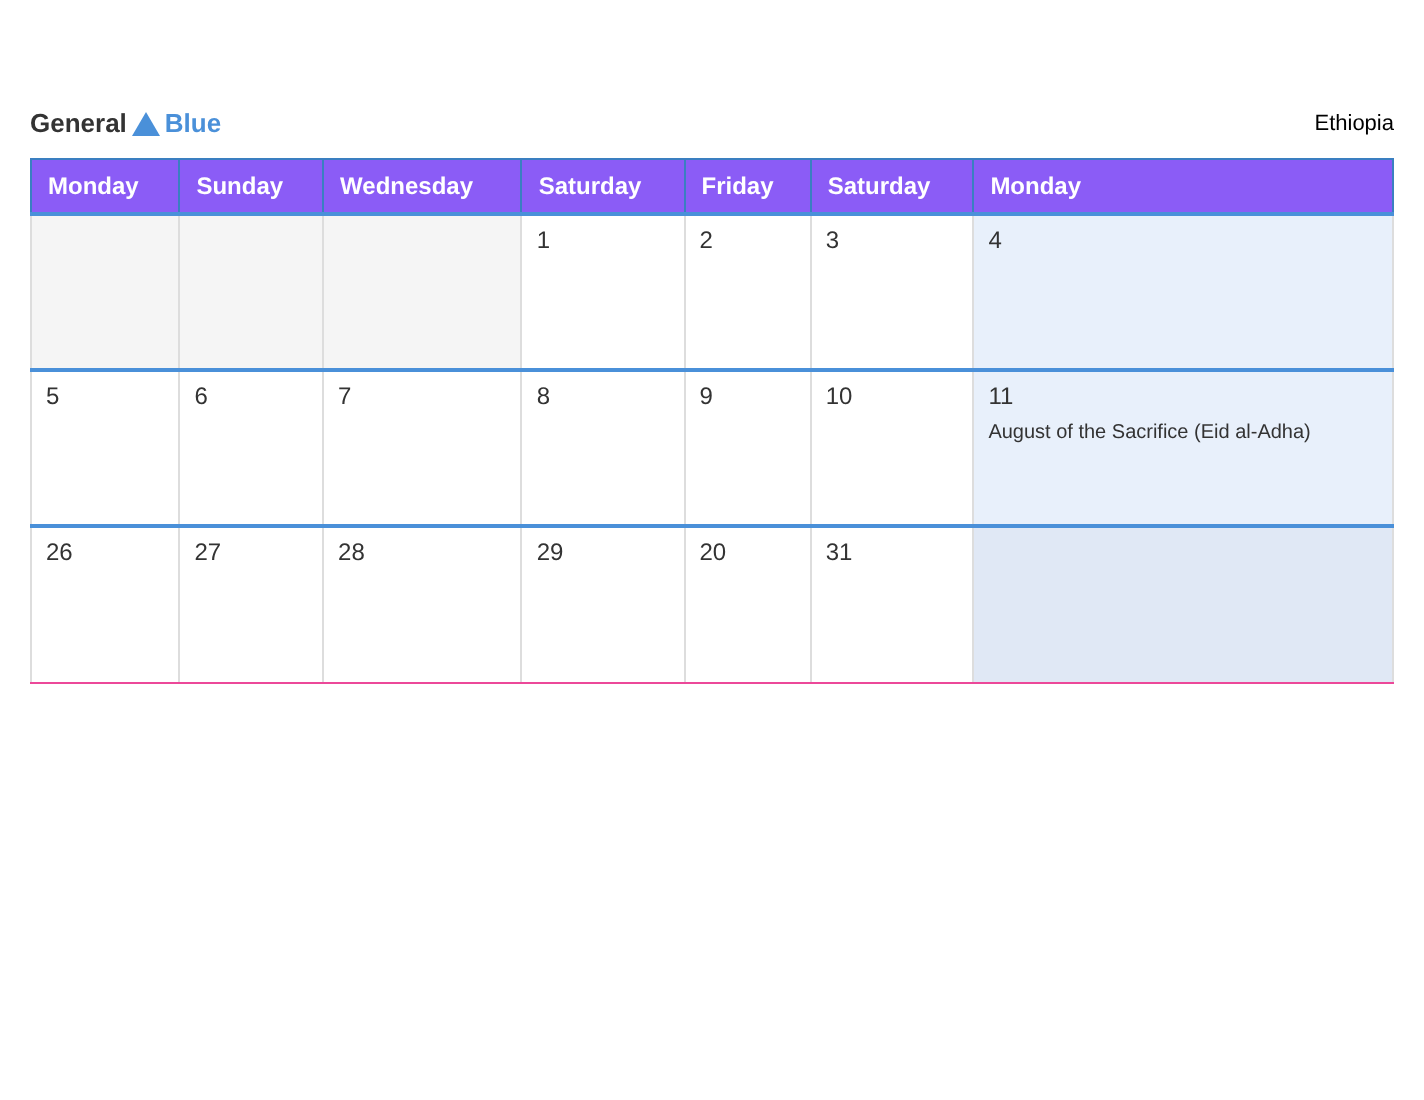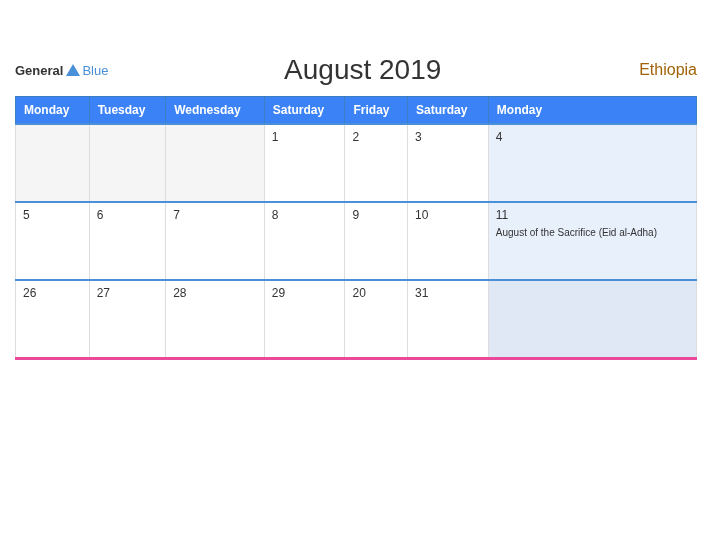--- a/index.html
+++ b/index.html
@@ -28,51 +28,51 @@
       align-items: center;
       gap: 2px;
     }
     .logo-text-general {
       font-size: 13px;
       font-weight: bold;
       color: #333;
     }
     .logo-text-blue {
       font-size: 13px;
-      font-weight: normal;
+      font-weight: bold;
       color: #4a90d9;
     }
     .logo-triangle {
       width: 0;
       height: 0;
       border-left: 7px solid transparent;
       border-right: 7px solid transparent;
       border-bottom: 12px solid #4a90d9;
       margin-left: 1px;
     }
     .title {
       font-size: 28px;
       font-weight: normal;
       color: #333;
       text-align: center;
       flex: 1;
     }
     .country {
-      font-size: 16px;
-      color: #a16207;
+      font-size: 11px;
+      color: #000000;
       min-width: 80px;
       text-align: right;
     }
     .calendar {
       border: 1px solid #ccc;
       border-collapse: collapse;
       width: 100%;
     }
     .calendar th {
-      background: #3b82f6;
+      background: #8b5cf6;
       color: #fff;
       font-size: 12px;
       font-weight: bold;
       padding: 6px 8px;
       text-align: left;
       border: 1px solid #3a7fc1;
     }
     .calendar td {
       border-top: 2px solid #4a90d9;
       border-left: 1px solid #ddd;
@@ -84,21 +84,21 @@
       color: #333;
       background: #fff;
     }
     .calendar td:first-child {
       border-left: 1px solid #ddd;
     }
     .calendar td.empty {
       background: #f5f5f5;
     }
     .calendar tr:last-child td {
-      border-bottom: 3px solid #ec4899;
+      border-bottom: 1px solid #ec4899;
     }
     .day-num {
       font-size: 12px;
       color: #333;
       display: block;
       margin-bottom: 3px;
     }
     .event-text {
       font-size: 10px;
       color: #333;
@@ -114,29 +114,28 @@
 </head>
 <body>
 
 <div class="page">
   <div class="header">
     <div class="logo">
       <span class="logo-text-general">General</span>
       <div class="logo-triangle"></div>
       <span class="logo-text-blue">Blue</span>
     </div>
-    <div class="title">August 2019</div>
     <div class="country">Ethiopia</div>
   </div>
 
   <table class="calendar">
     <thead>
       <tr>
         <th>Monday</th>
-        <th>Tuesday</th>
+        <th>Sunday</th>
         <th>Wednesday</th>
         <th>Saturday</th>
         <th>Friday</th>
         <th>Saturday</th>
         <th>Monday</th>
       </tr>
     </thead>
     <tbody id="calendar-body">
     <tr>
           <td class="empty"></td>

